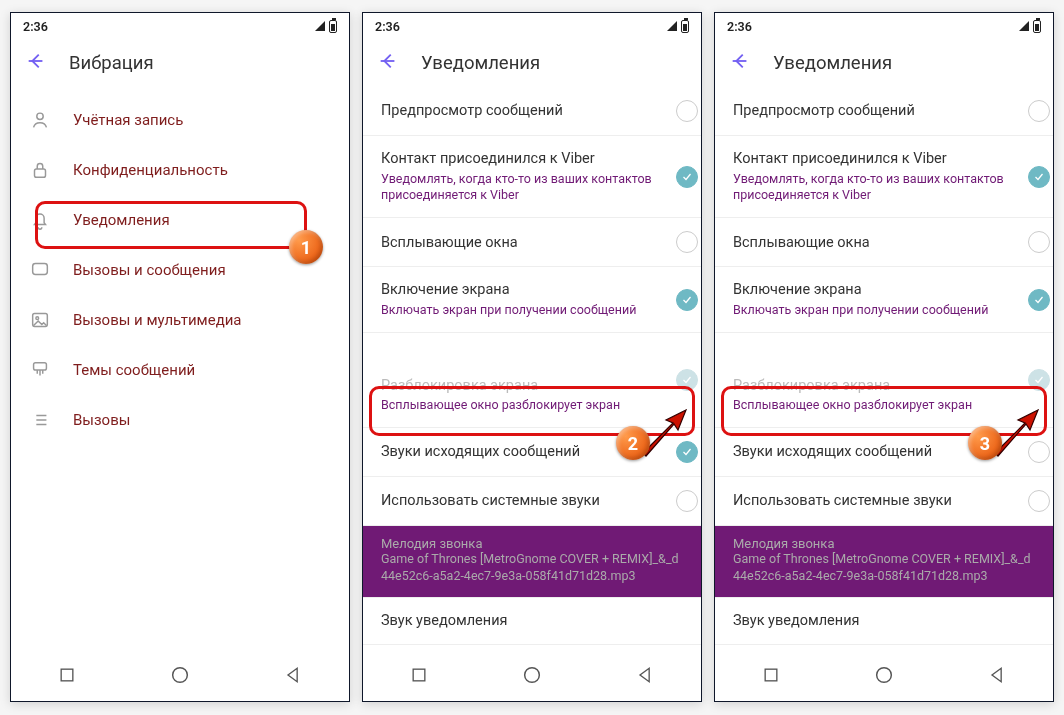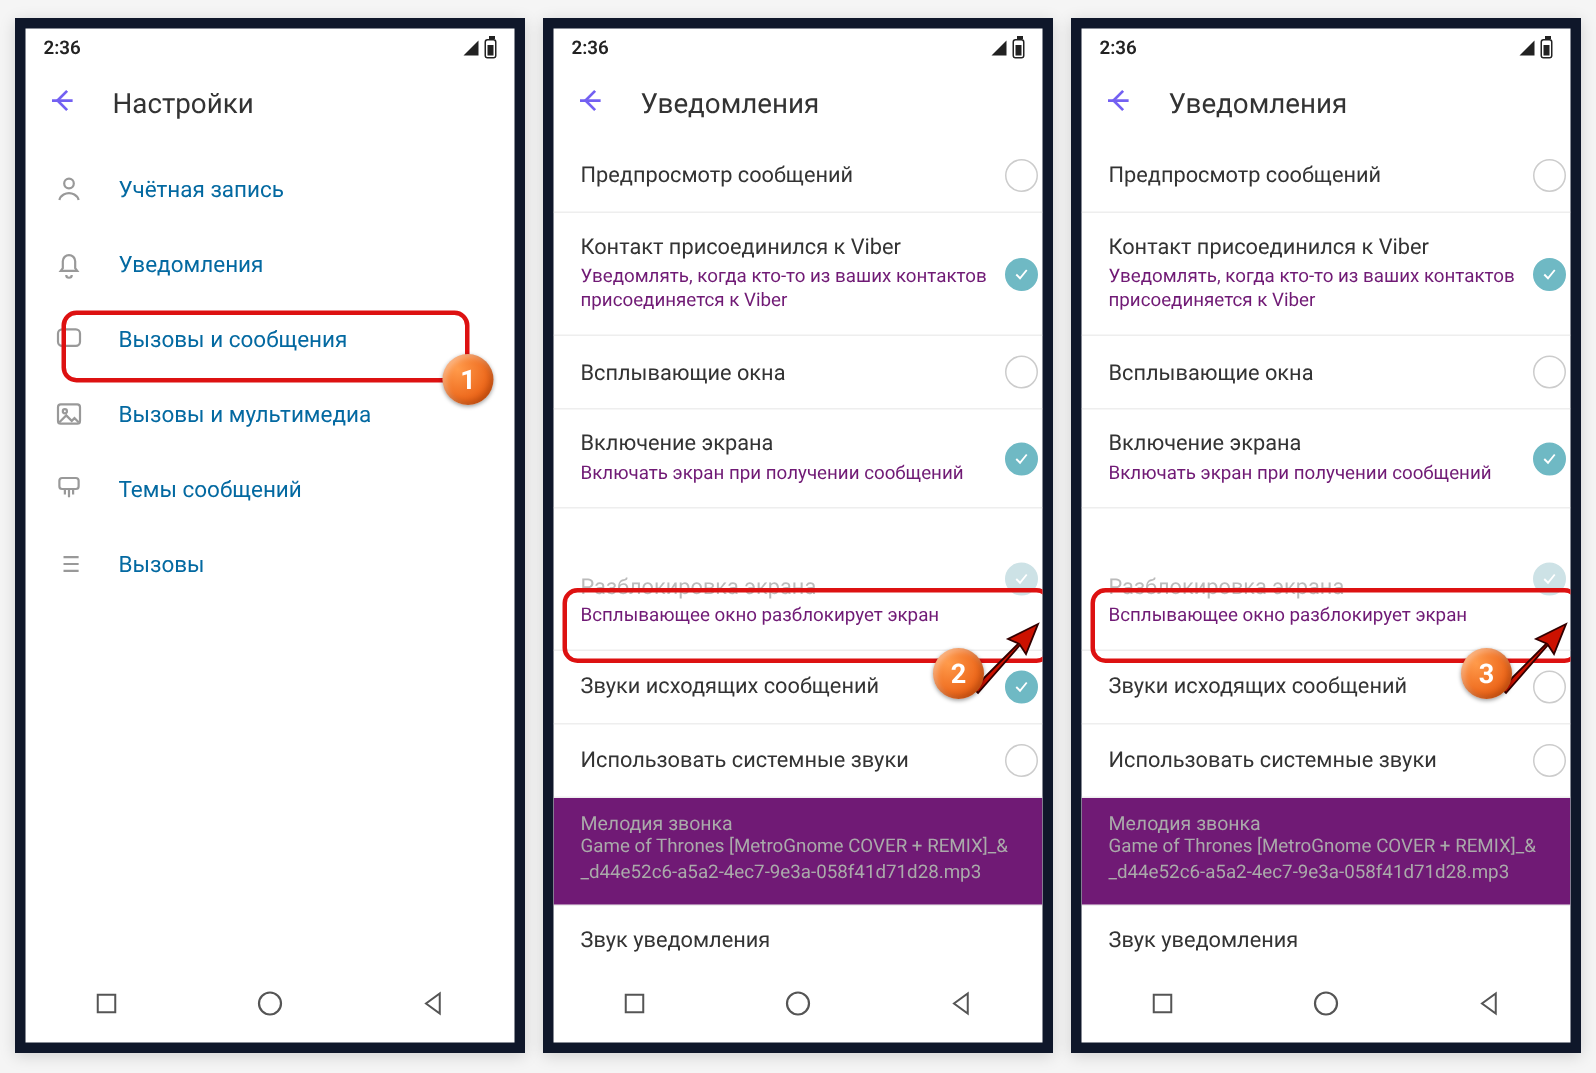--- a/index.html
+++ b/index.html
@@ -10,21 +10,21 @@
     height: 715px;
     overflow: hidden;
     padding: 12px 10px;
     display: flex;
     gap: 12px;
   }
   .phone {
     width: 340px;
     height: 690px;
     background: #fff;
-    border: 7px solid #0f172a;
+    border: 1px solid #0f172a;
     box-shadow: 0 2px 10px rgba(0,0,0,0.15);
     display: flex;
     flex-direction: column;
     position: relative;
     overflow: hidden;
   }
   .statusbar {
     height: 26px;
     display: flex;
     justify-content: space-between;
@@ -51,21 +51,21 @@
   .appbar h1 { font-size: 18.5px; font-weight: 400; color:#333; }
   .content { flex:1; overflow:hidden; }
   .menu { padding-top: 8px;}
   .menu-item {
     display:flex; align-items:center; gap:22px;
     padding: 14px 18px;
     position: relative;
   }
   .menu-item .icon { width:22px; height:22px; display:flex; align-items:center; justify-content:center;}
   .menu-item .icon svg { stroke:#999; fill:none; stroke-width:1.6;}
-  .menu-item .label { font-size:15px; color:#0369a1;}
+  .menu-item .label { font-size:15px; color:#7f1d1d;}
   .list-item {
     padding: 13px 3px 13px 18px;
     border-bottom: 1px solid #eee;
     display:flex; align-items:center; gap:10px;
     position:relative;
   }
   .list-item .texts { flex:1; min-width:0;}
   .list-item .title { font-size:14.5px; color:#333; line-height:1.35;}
   .list-item .subtitle { font-size:12.5px; color:#701a75; line-height:1.35; margin-top:2px;}
   .list-item.disabled .title { color:#bbb;margin-top:30px;}
@@ -114,31 +114,40 @@
       <span class="batt"></span>
     </span>
   </div>
   <div class="appbar">
     <span class="back-arrow">
       <svg viewBox="0 0 24 24">
           <path d="M15 5l-7 7 7 7"></path>
           <path d="M4 12h15"></path>
         </svg>
     </span>
-    <h1>Настройки</h1>
+    <h1>Вибрация</h1>
   </div>
   <div class="content menu">
     <div class="menu-item">
       <span class="icon">
           <svg viewBox="0 0 24 24">
             <circle cx="12" cy="8" r="3.5"></circle>
             <path d="M5 20c1-4 5-5 7-5s6 1 7 5"></path>
           </svg>
         </span>
       <span class="label">Учётная запись</span>
+    </div>
+    <div class="menu-item">
+      <span class="icon">
+          <svg viewBox="0 0 24 24">
+            <rect x="6" y="11" width="12" height="9" rx="2"></rect>
+            <path d="M9 11V8a3 3 0 016 0v3"></path>
+          </svg>
+        </span>
+      <span class="label">Конфиденциальность</span>
     </div>
     <div class="menu-item" style="position:relative;">
       <span class="icon">
           <svg viewBox="0 0 24 24">
             <path d="M6 17h12l-1.5-2V10a4.5 4.5 0 00-9 0v5L6 17z"></path>
             <path d="M10 20a2 2 0 004 0"></path>
           </svg>
         </span>
       <span class="label">Уведомления</span>
     </div>

